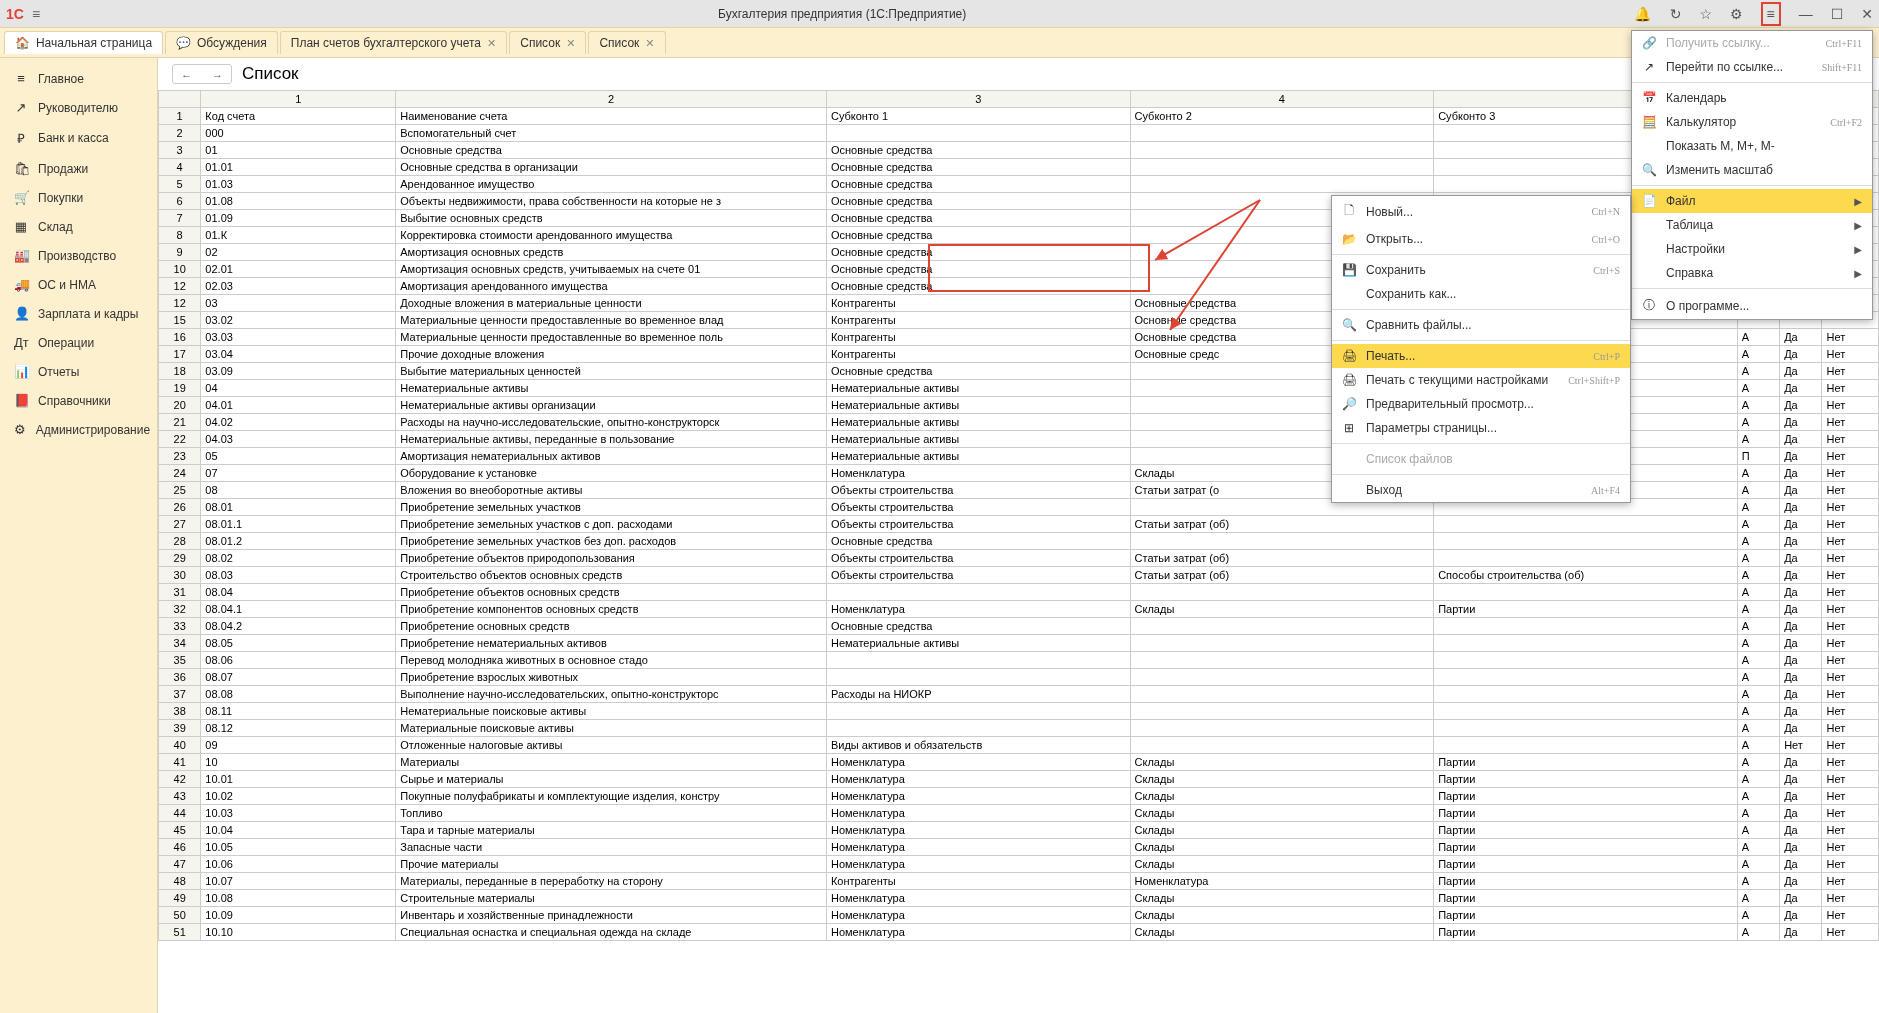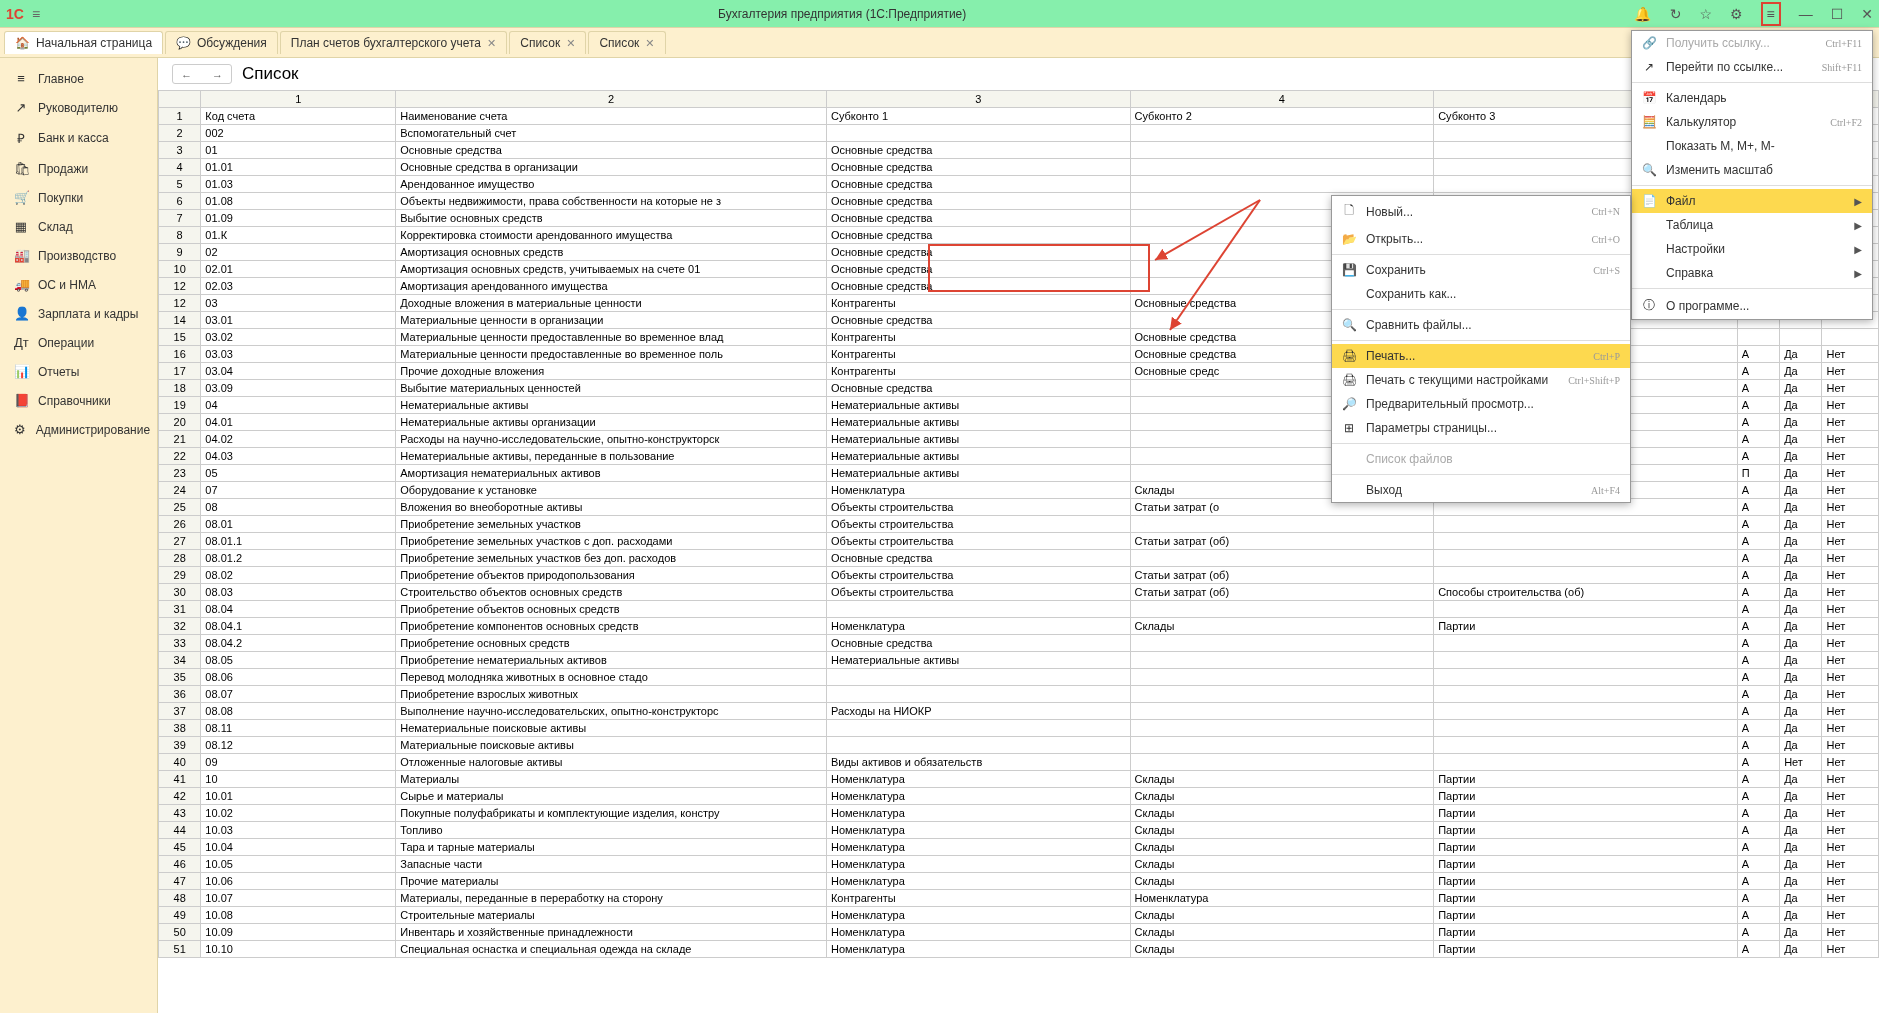--- a/index.html
+++ b/index.html
@@ -1,17 +1,17 @@
 <!DOCTYPE html>
 <html><head>
 <meta charset="utf-8">
 <style>
 * { box-sizing: border-box; margin: 0; padding: 0; }
 body { font-family: Arial, sans-serif; font-size: 11px; background: #fff; overflow: hidden; width: 1879px; height: 1013px; position: relative; }
-.titlebar { height: 28px; background: #86efac; display: flex; align-items: center; padding: 0 6px; border-bottom: 1px solid #e0d4a8; }
+.titlebar { height: 28px; background: #e5e5e5; display: flex; align-items: center; padding: 0 6px; border-bottom: 1px solid #e0d4a8; }
 .titlebar .logo { color: #d43; font-weight: bold; font-size: 14px; margin-right: 8px; }
 .titlebar .hamburger { margin-right: 10px; font-size: 14px; color: #666; }
 .titlebar .title { flex: 1; color: #333; font-size: 12px; text-align: center; }
 .titlebar .tb-icons { display: flex; gap: 18px; align-items: center; }
 .titlebar .tb-icons span { font-size: 14px; color: #555; cursor: pointer; }
 .highlighted-icon { border: 2px solid #d43; padding: 2px 4px; }
 .tabbar { height: 30px; background: #fdf0ce; display: flex; align-items: center; padding: 0 4px; gap: 2px; border-bottom: 1px solid #e0d4a8; }
 .tab { background: #fdf0ce; border: 1px solid #e0d4a8; border-bottom: none; padding: 4px 10px; display: flex; align-items: center; gap: 6px; font-size: 12px; color: #333; cursor: pointer; border-radius: 3px 3px 0 0; }
 .tab.home { background: #fff; }
 .tab .tab-ico { font-size: 12px; }
@@ -185,21 +185,21 @@
             <tr class="headrow">
               <td class="rownum">1</td>
               <td>Код счета</td>
               <td>Наименование счета</td>
               <td>Субконто 1</td>
               <td>Субконто 2</td>
               <td colspan="4">Субконто 3</td>
             </tr>
             <tr>
               <td class="rownum">2</td>
-              <td>002</td>
+              <td>000</td>
               <td>Вспомогательный счет</td>
               <td></td>
               <td></td>
               <td></td>
               <td></td>
               <td></td>
               <td></td>
             </tr>
             <tr>
               <td class="rownum">3</td>
@@ -299,31 +299,20 @@
               <td></td>
               <td></td>
               <td></td>
             </tr>
             <tr>
               <td class="rownum">12</td>
               <td>03</td>
               <td>Доходные вложения в материальные ценности</td>
               <td>Контрагенты</td>
               <td>Основные средства</td>
-              <td></td>
-              <td></td>
-              <td></td>
-              <td></td>
-            </tr>
-            <tr>
-              <td class="rownum">14</td>
-              <td>03.01</td>
-              <td>Материальные ценности в организации</td>
-              <td>Основные средства</td>
-              <td></td>
               <td></td>
               <td></td>
               <td></td>
               <td></td>
             </tr>
             <tr>
               <td class="rownum">15</td>
               <td>03.02</td>
               <td>Материальные ценности предоставленные во временное влад</td>
               <td>Контрагенты</td>

